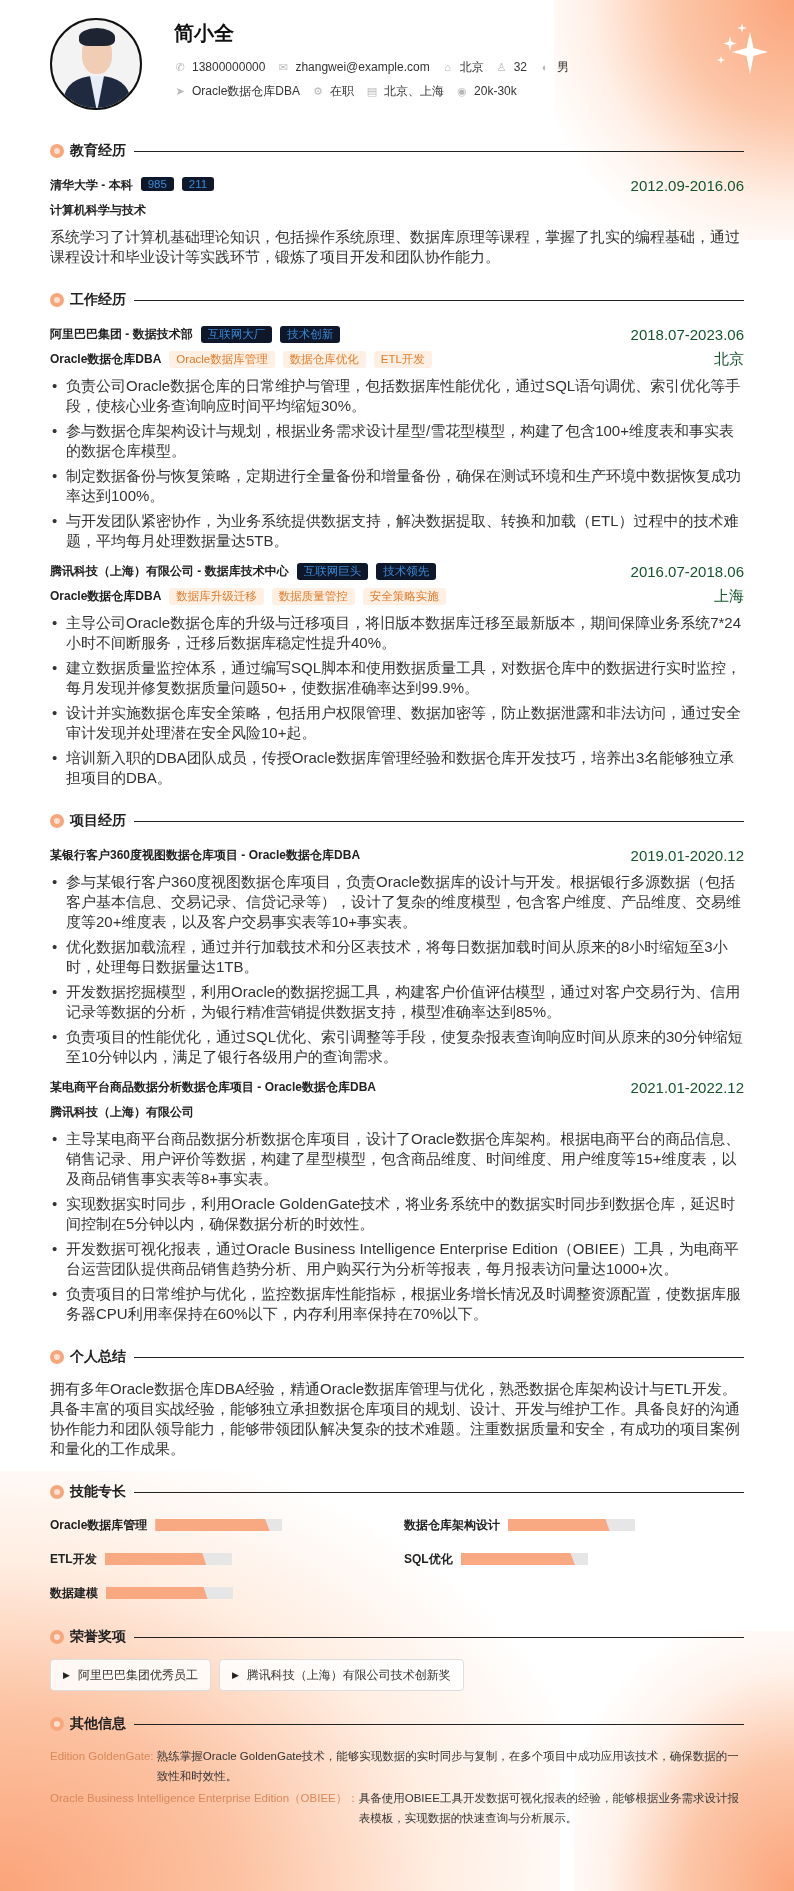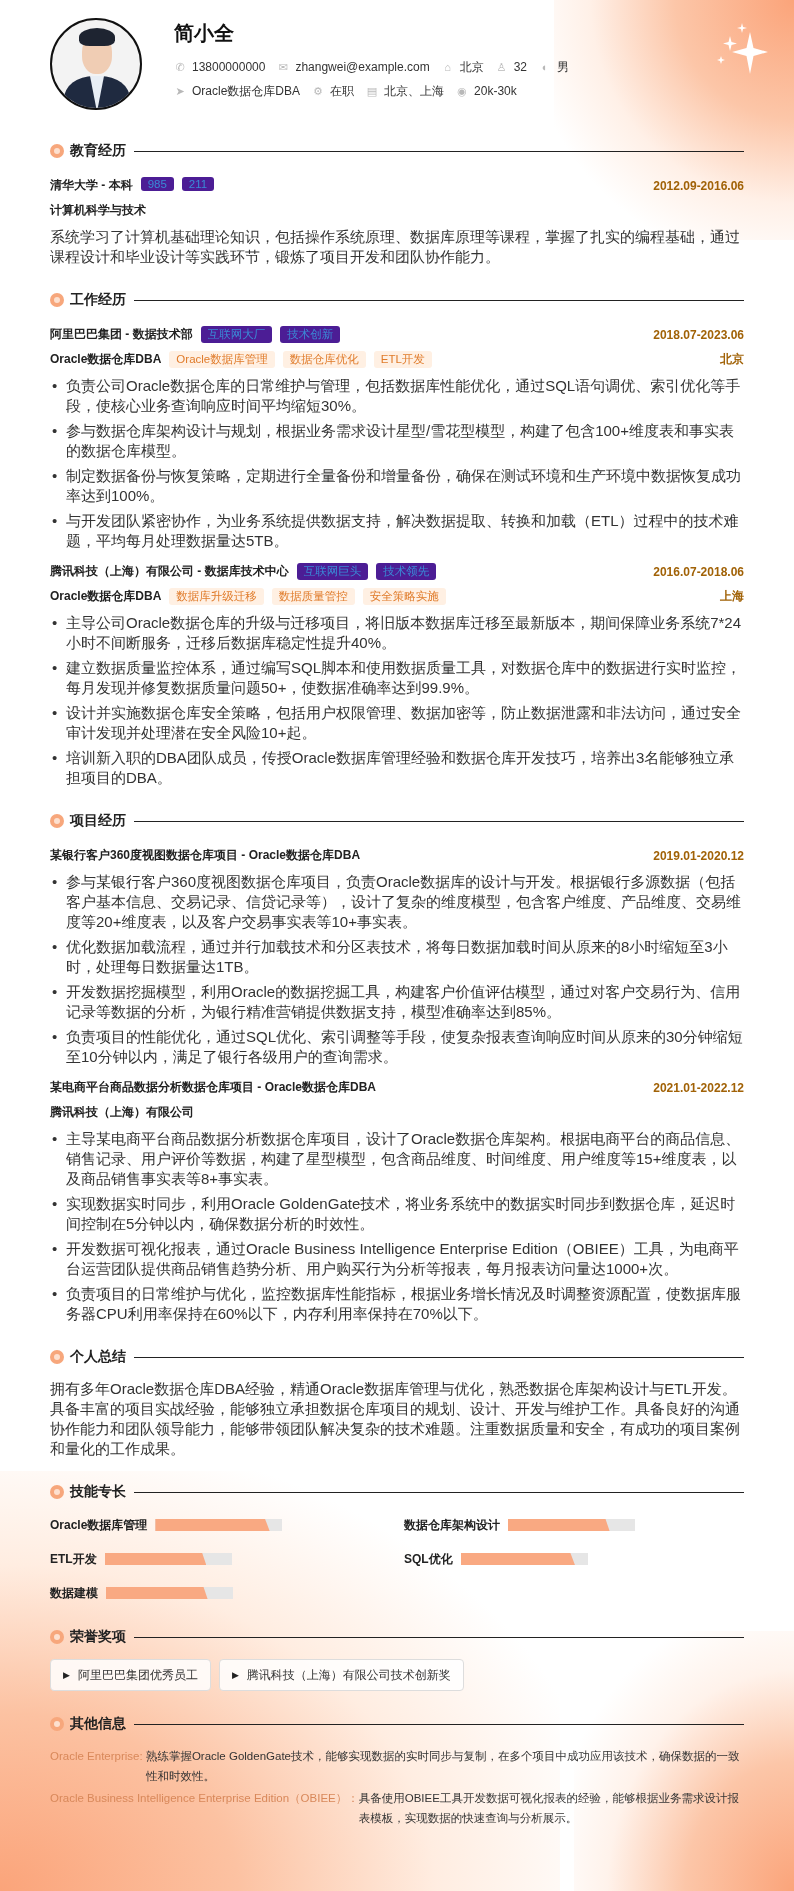--- a/index.html
+++ b/index.html
@@ -49,23 +49,23 @@
   
   .section { margin-top: 19px; }
   .sec-head { display: flex; align-items: center; height: 28px; margin-bottom: 8px; }
   .sec-icon { width: 14px; height: 14px; border-radius: 50%; background: #f7a77c; margin-right: 6px; position: relative; flex-shrink: 0; }
   .sec-icon::after { content: ""; position: absolute; left: 4px; top: 4px; width: 6px; height: 6px; border-radius: 50%; background: #fde0cf; }
   .sec-title { font-size: 14px; font-weight: bold; color: #222; margin-right: 8px; }
   .sec-line { flex: 1; height: 1px; background: #222; }
 
   .row { display: flex; justify-content: space-between; align-items: center; font-size: 12px; height: 25px; }
   .row .left { display: flex; align-items: flex-start; font-weight: bold; color: #222; }
-  .row .right { font-weight: bold; color: #a16207; font-size: 12px; }
+  .row .right { font-weight: normal; color: #14532d; font-size: 15px; }
   .tag { font-weight: normal; font-size: 11.5px; padding: 1px 7px; margin-left: 8px; border-radius: 3px; }
-  .tag.blue { background: #4c1d95; color: #3a8ad6; }
+  .tag.blue { background: #0f172a; color: #3a8ad6; }
   .tag.orange { background: #fff0e3; color: #e07b2a; }
   .para { font-size: 15px; line-height: 20px; color: #333; margin: 4px 0 8px 0; }
   ul.bullets { list-style: none; margin: 4px 0 6px 0; }
   ul.bullets li { font-size: 15px; line-height: 20px; color: #333; padding-left: 16px; position: relative; margin-bottom: 5px; }
   ul.bullets li::before { content: "•"; position: absolute; left: 2px; top: 0; color: #333; }
   .item-block { margin-bottom: 8px; }
 
   
   .skills { display: grid; grid-template-columns: 354px 340px; row-gap: 12px; margin: 6px 0 16px 0; }
   .skill { display: flex; align-items: center; height: 22px; font-size: 12px; font-weight: bold; color: #222; }
@@ -333,20 +333,20 @@
           </div>
       </div>
     </div>
 
     <div class="section">
       <div class="sec-head">
           <span class="sec-icon"></span>
           <span class="sec-title">其他信息</span>
           <span class="sec-line"></span>
         </div>
-      <div class="other"><span class="k">Oracle Enterprise:</span>&nbsp;<span class="v">熟练掌握Oracle GoldenGate技术，能够实现数据的实时同步与复制，在多个项目中成功应用该技术，确保数据的一致性和时效性。</span></div>
+      <div class="other"><span class="k">Edition GoldenGate:</span>&nbsp;<span class="v">熟练掌握Oracle GoldenGate技术，能够实现数据的实时同步与复制，在多个项目中成功应用该技术，确保数据的一致性和时效性。</span></div>
       <div class="other">
           <span class="k">Oracle Business Intelligence Enterprise Edition（OBIEE）：</span>
           <span class="v">具备使用OBIEE工具开发数据可视化报表的经验，能够根据业务需求设计报表模板，实现数据的快速查询与分析展示。</span>
         </div>
     </div>
   </div>
 </div>
 
 </body></html>

